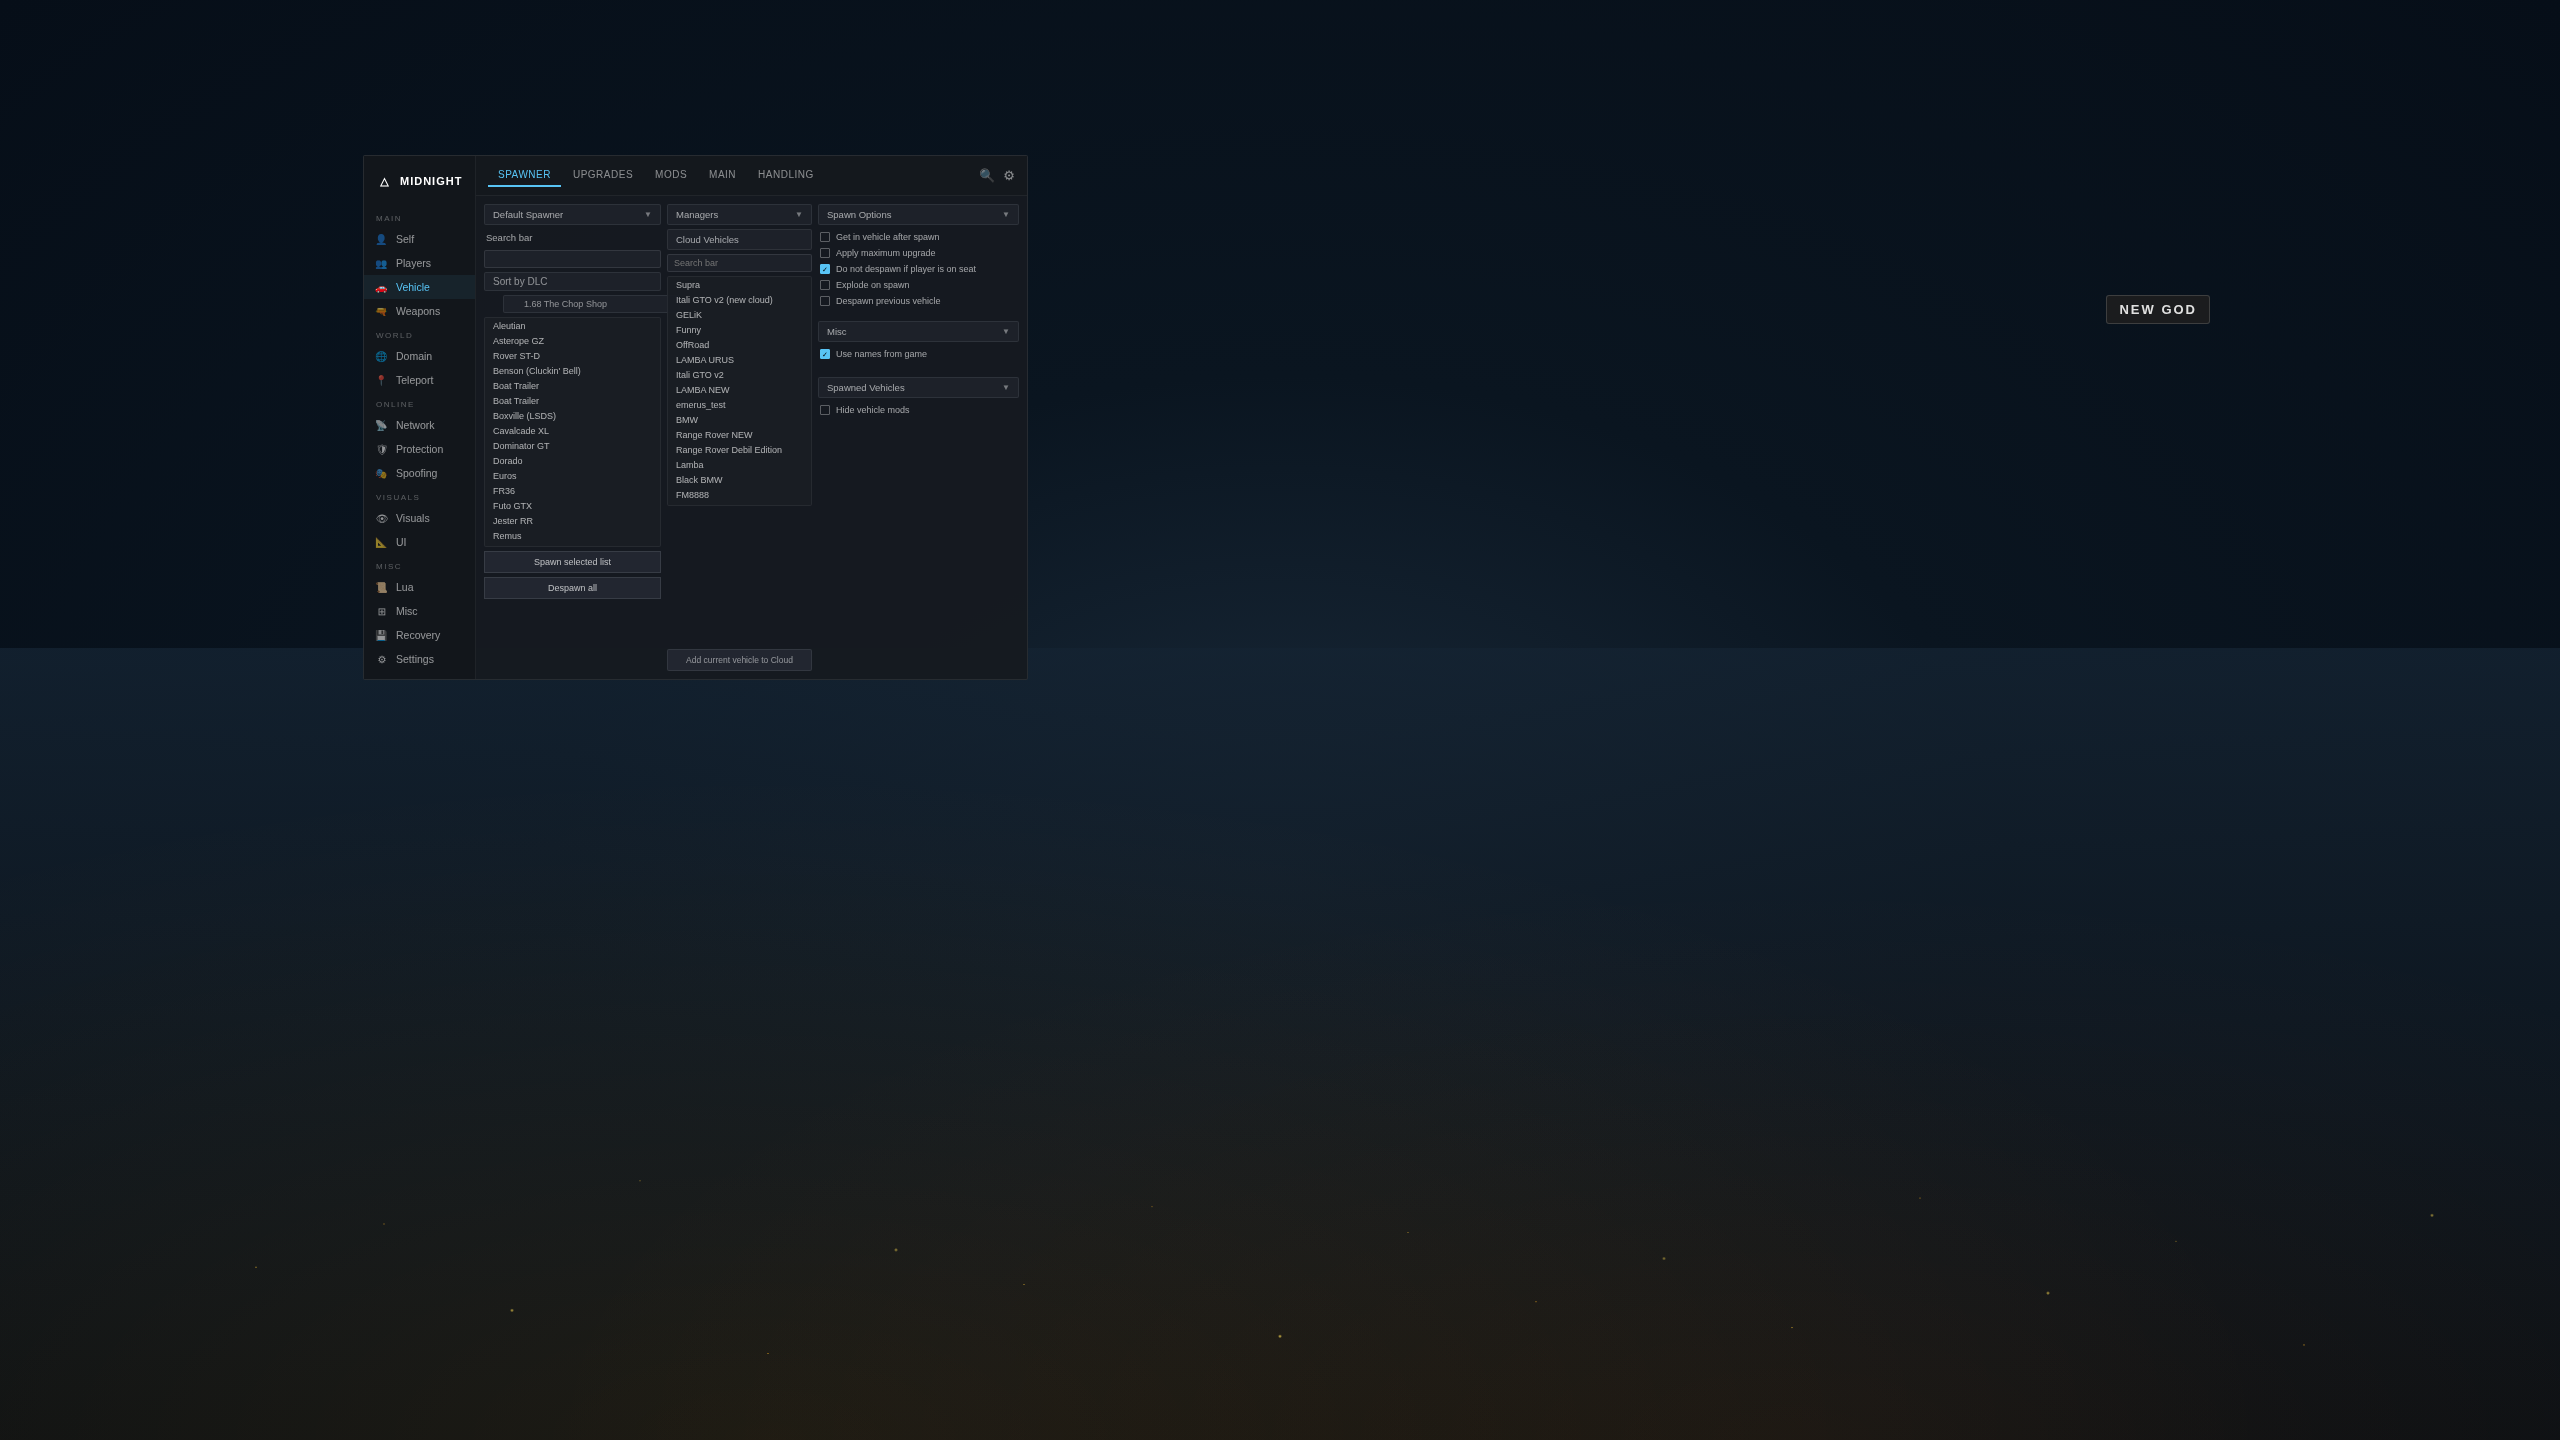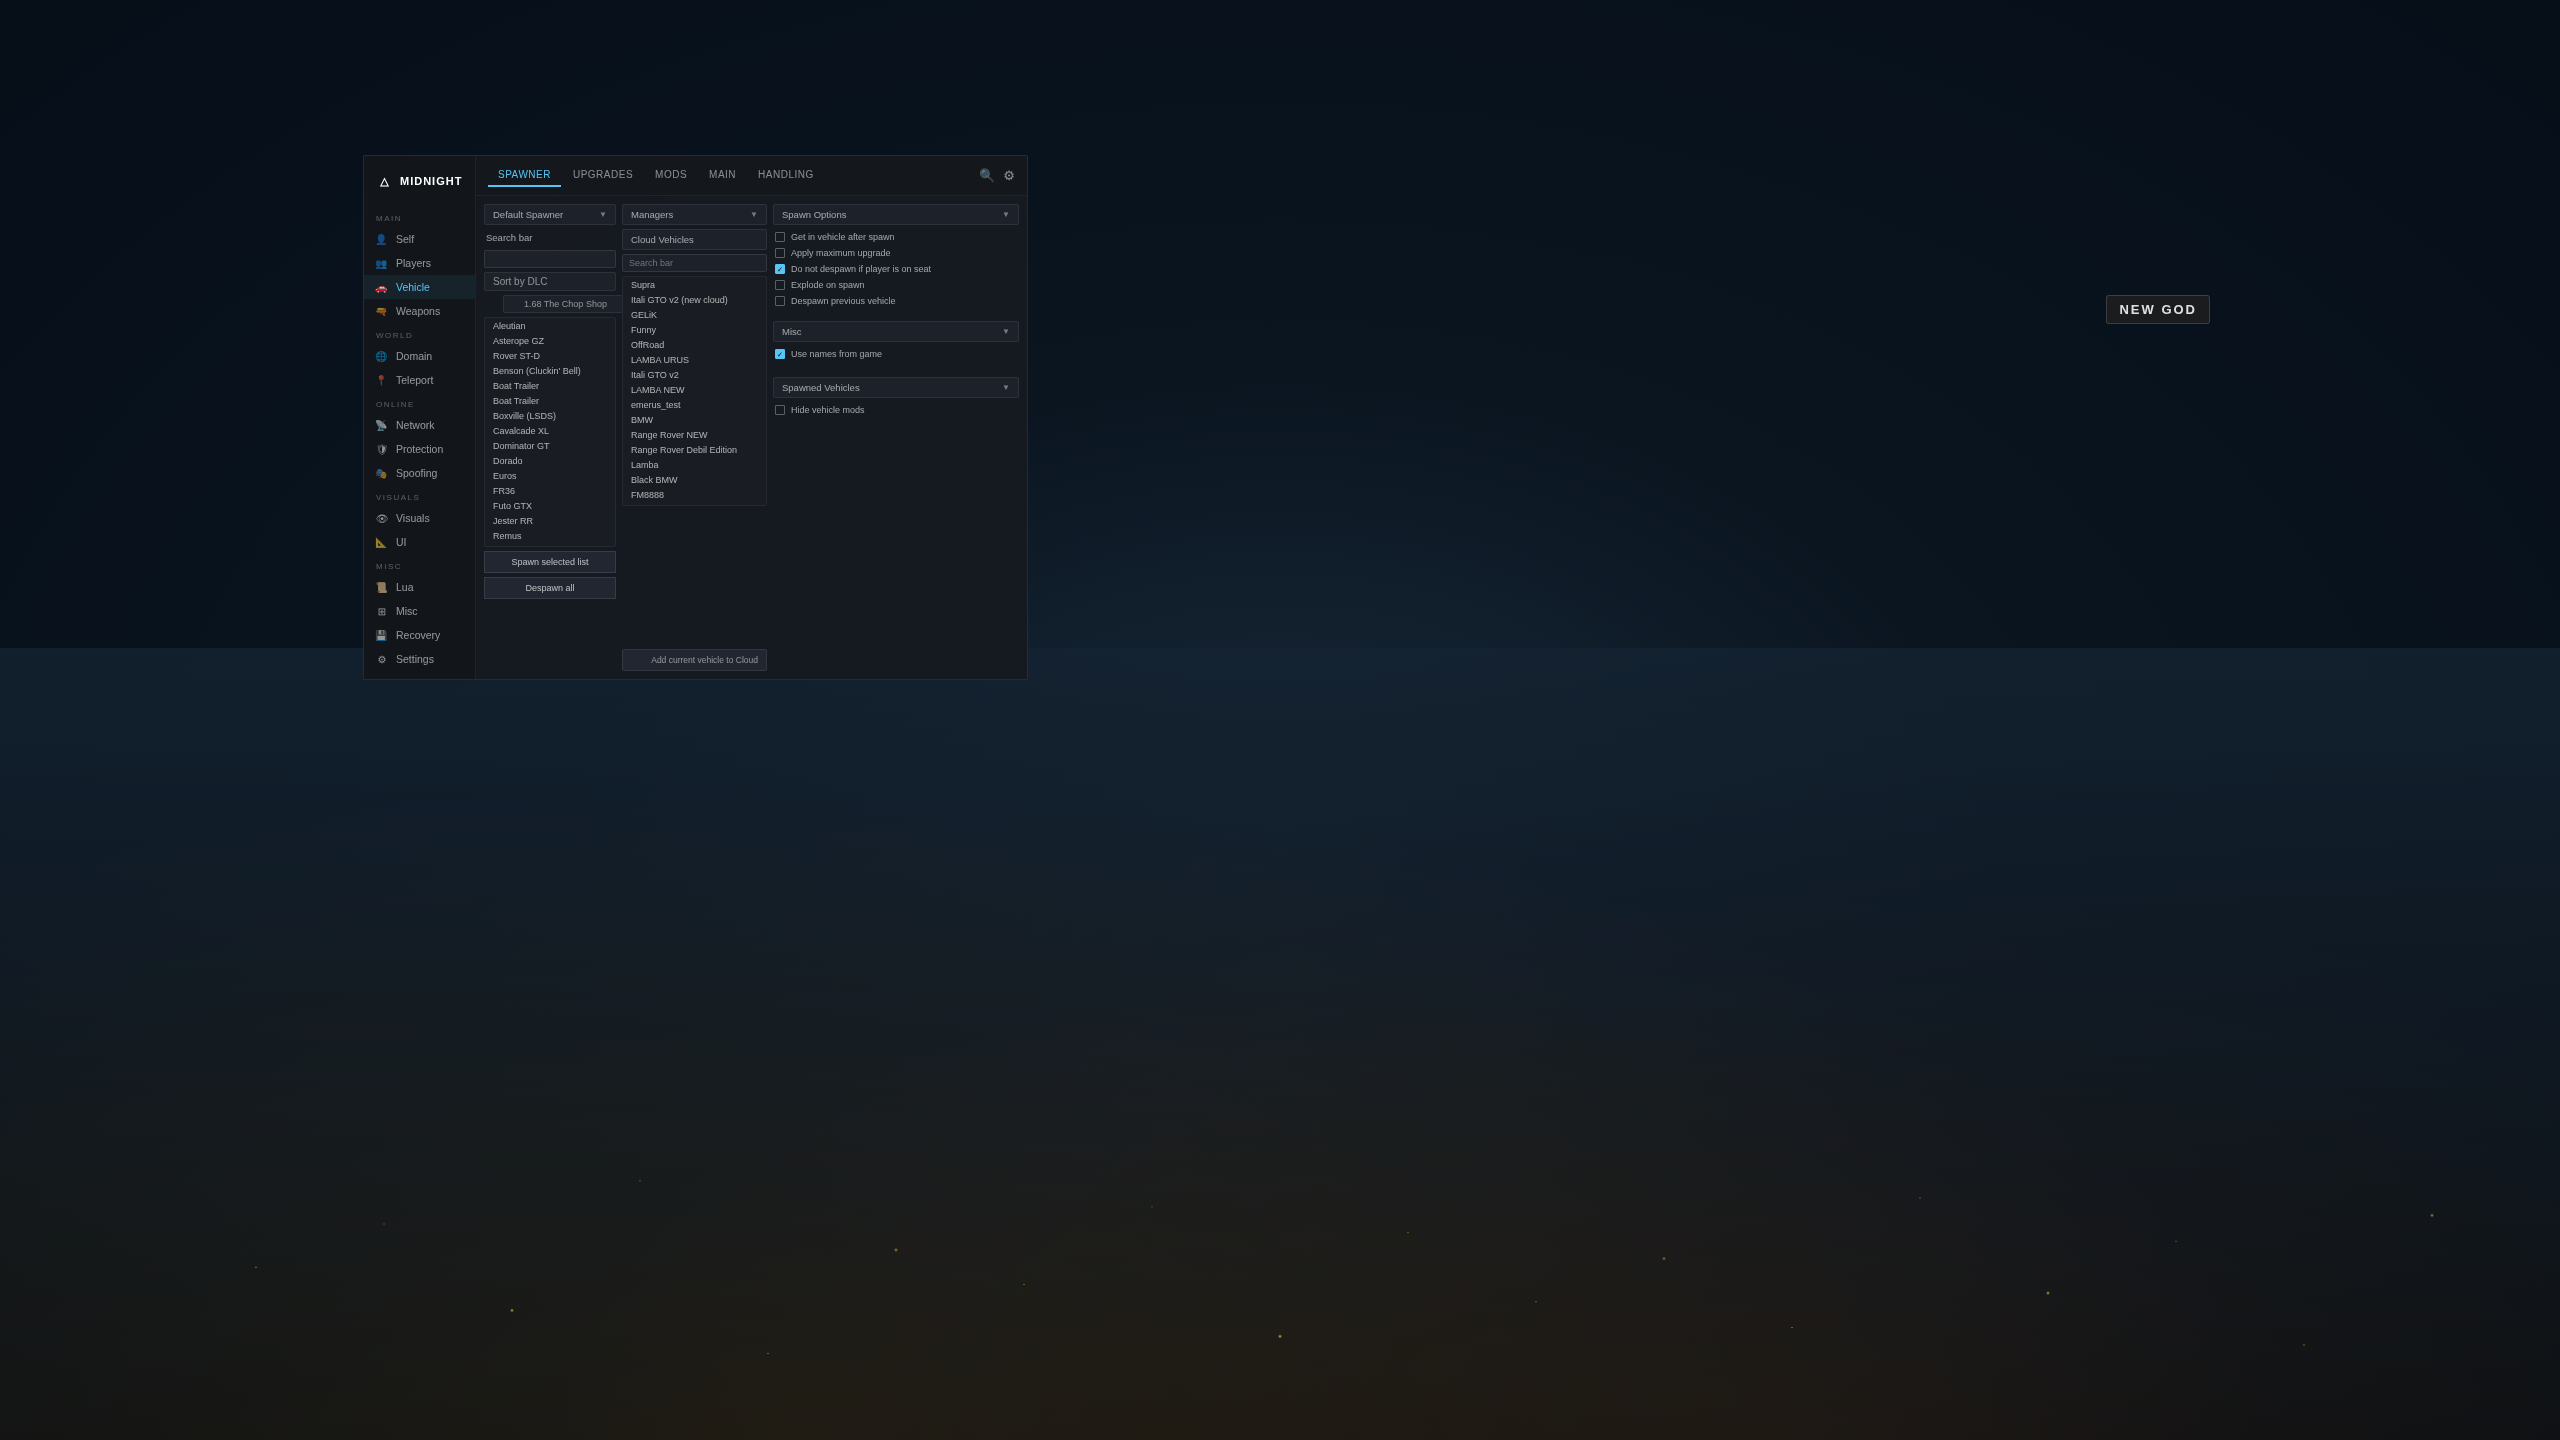--- a/index.html
+++ b/index.html
@@ -209,21 +209,21 @@
     .panel-body {
       display: flex;
       flex: 1;
       padding: 8px;
       gap: 6px;
       min-height: 0;
     }
 
     
     .spawner-col {
-      width: 132px;
+      width: 177px;
       display: flex;
       flex-direction: column;
       gap: 4px;
     }
 
     
     .managers-col {
       width: 145px;
       display: flex;
       flex-direction: column;
@@ -353,21 +353,21 @@
 
     .add-cloud-btn {
       background: rgba(35,40,50,0.9);
       border: 1px solid rgba(255,255,255,0.08);
       border-radius: 2px;
       padding: 5px 8px;
       color: rgba(255,255,255,0.5);
       font-size: 8.5px;
       width: 100%;
       cursor: pointer;
-      text-align: right;
+      text-align: center;
       margin-top: auto;
     }
 
     
     .option-row {
       display: flex;
       align-items: center;
       gap: 6px;
       padding: 3px 2px;
     }

